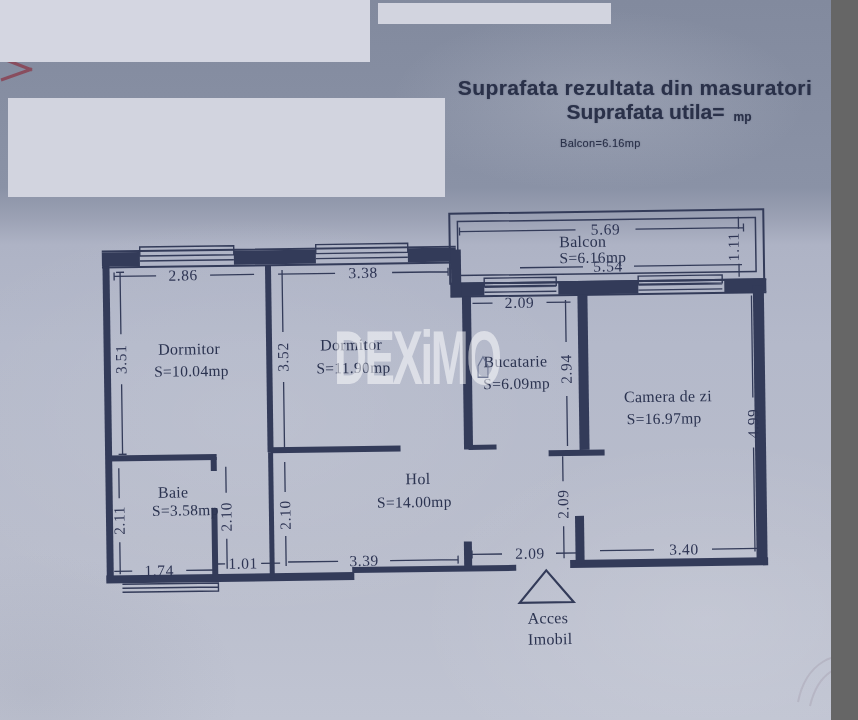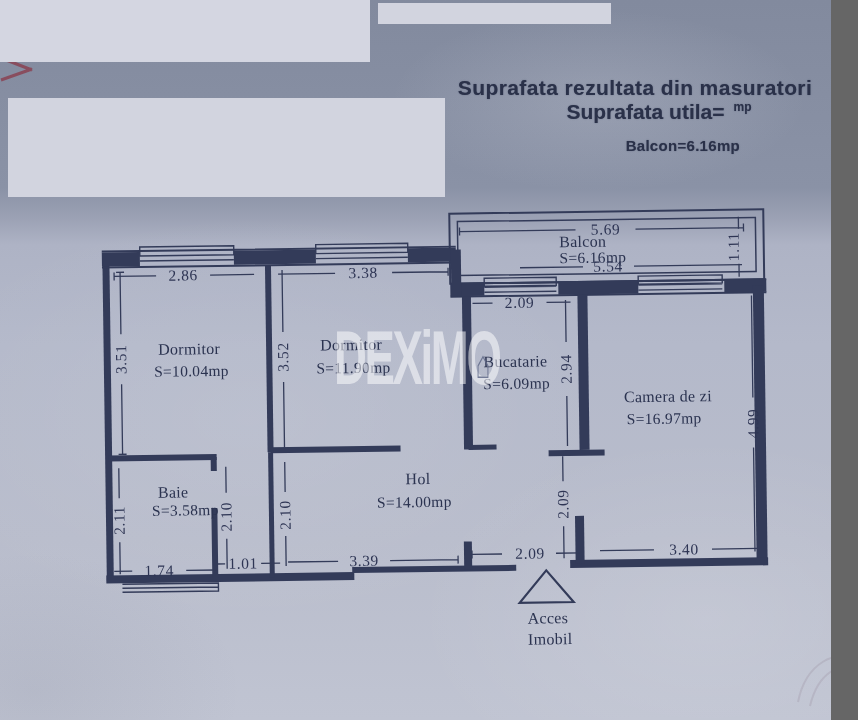--- a/index.html
+++ b/index.html
@@ -11,25 +11,25 @@
       radial-gradient(ellipse 320px 140px at 72% 14%, rgba(224,226,235,.20), transparent 65%),
       radial-gradient(ellipse 520px 300px at 30% 58%, rgba(255,255,255,.08), transparent 70%),
       radial-gradient(ellipse 420px 260px at 85% 86%, rgba(255,255,255,.12), transparent 70%),
       radial-gradient(ellipse 300px 200px at 4% 96%, rgba(66,72,94,.08), transparent 70%);}
   .redact{position:absolute;background:#d4d6e1;}
   .redact.b1{left:0;top:0;width:370px;height:62px;}
   .redact.b2{left:378px;top:3px;width:233px;height:21px;background:#d2d4df;}
   .redact.b3{left:8px;top:98px;width:437px;height:99px;background:#d2d4df;}
   .hdr{position:absolute;color:#2a3149;text-shadow:0 0 1.2px rgba(40,48,75,.55);white-space:nowrap;}
   .hdr.l1{left:456px;top:76px;width:358px;text-align:center;font-size:21px;font-weight:bold;letter-spacing:.4px;}
-  .hdr.l2{left:498px;top:100px;width:322px;display:flex;justify-content:center;align-items:flex-start;gap:9px;}
+  .hdr.l2{left:498px;top:100px;width:322px;display:flex;justify-content:center;align-items:flex-end;gap:9px;}
   .hdr.l2 .lab{font-size:21px;font-weight:bold;}
   .hdr.l2 .val{font-size:31px;font-weight:bold;letter-spacing:.5px;}
   .hdr.l2 .unit{font-size:12px;font-weight:bold;}
-  .hdr.l3{left:560px;top:137px;width:180px;text-align:right;font-size:15px;font-weight:bold;letter-spacing:.3px;}
+  .hdr.l3{left:560px;top:137px;width:180px;text-align:left;font-size:11px;font-weight:normal;letter-spacing:.3px;}
   .plan-svg{position:absolute;left:0;top:0;}
   .room{font:16px "Liberation Serif",serif;fill:#2b3350;text-anchor:middle;letter-spacing:.3px;}
   .area{font:15.5px "Liberation Serif",serif;fill:#2b3350;text-anchor:middle;letter-spacing:.3px;}
   .dim{font:15.5px "Liberation Serif",serif;fill:#2e3554;text-anchor:middle;letter-spacing:.6px;}
   .wm{position:absolute;left:334px;top:320px;height:84px;display:flex;align-items:flex-start;
     transform:scaleX(.60);transform-origin:0 0;font-weight:bold;font-size:76px;line-height:1;
     color:rgba(255,255,255,.52);letter-spacing:-4px;white-space:nowrap;z-index:5;}
   .wm .o-wrap{position:relative;display:inline-block;}
   .wm .house{position:absolute;left:50%;top:24px;transform:translateX(-50%);font-size:40px;
     letter-spacing:0;color:rgba(96,106,136,.85);}

